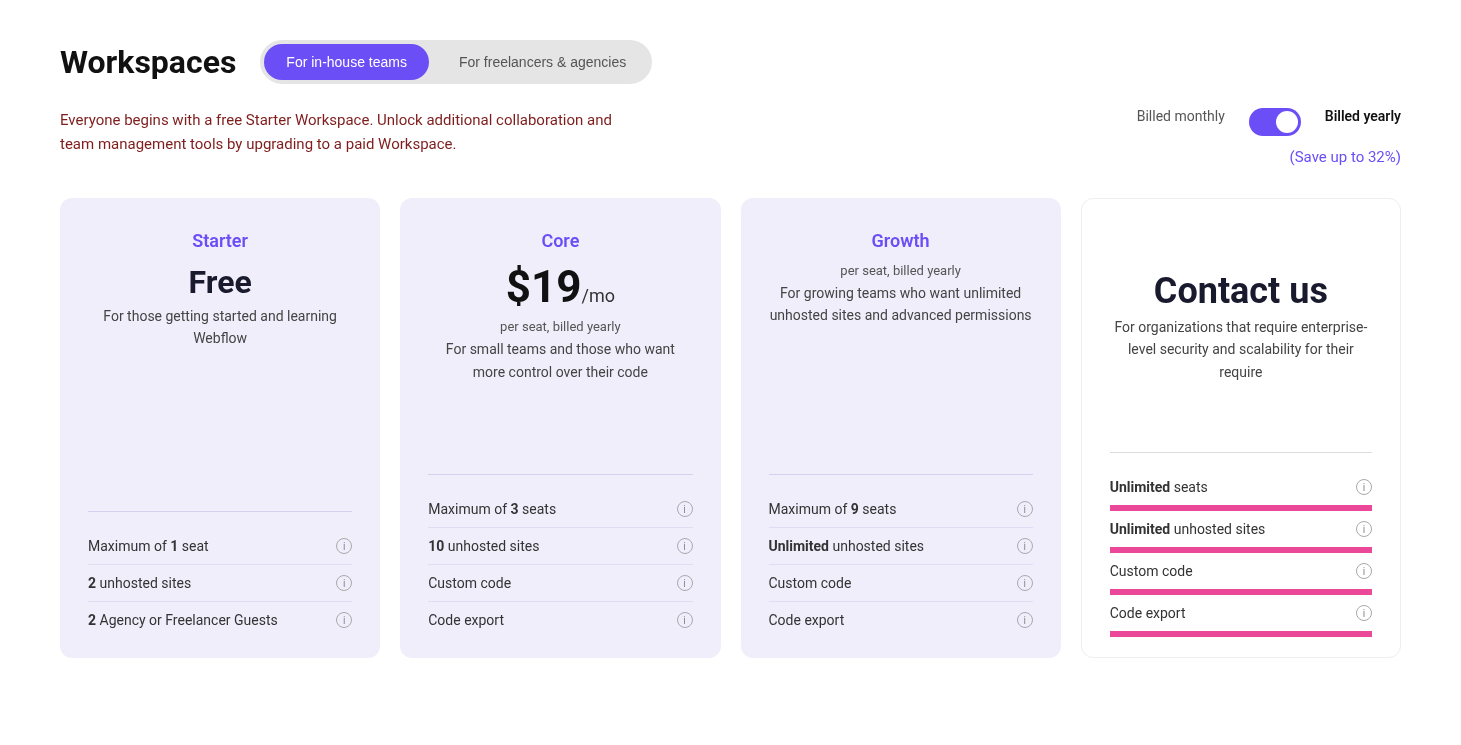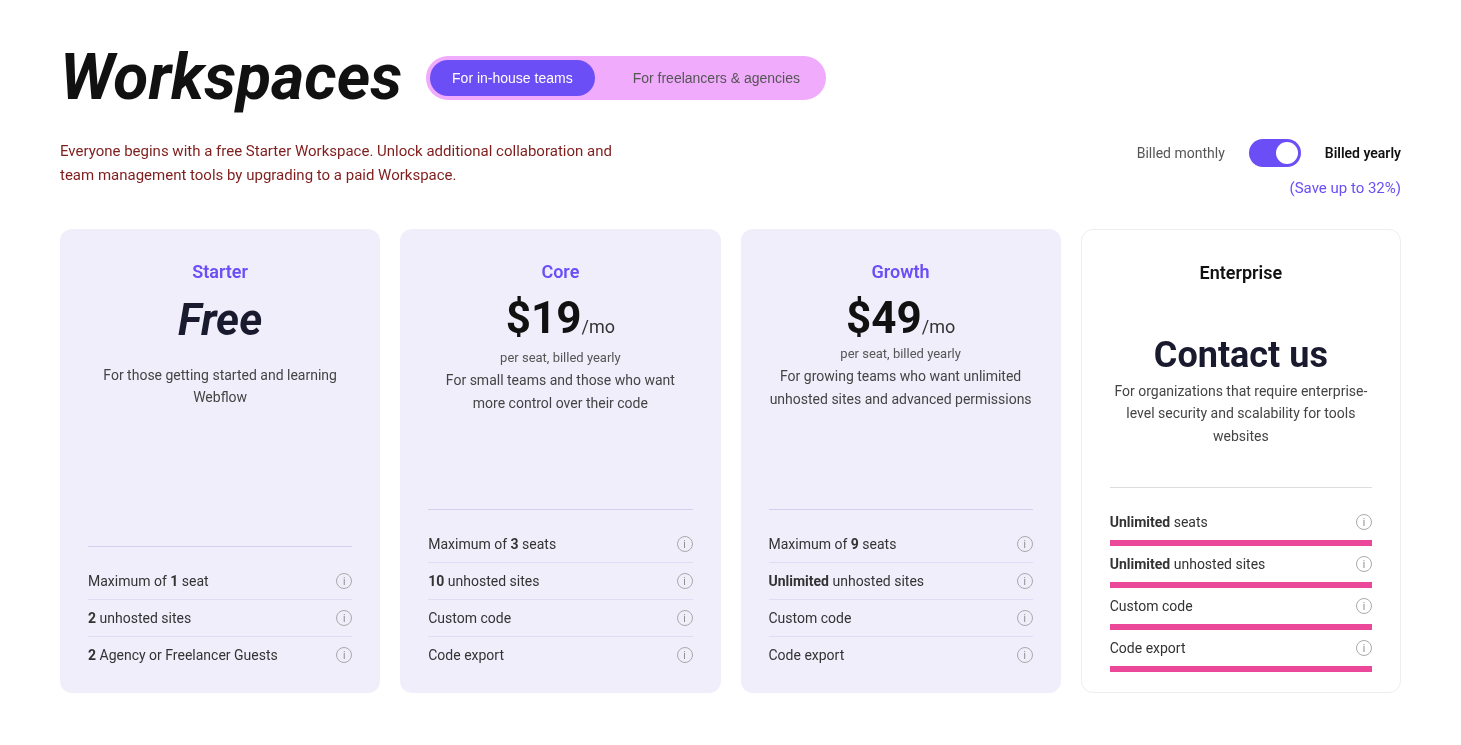--- a/index.html
+++ b/index.html
@@ -12,32 +12,31 @@
     }
 
     .header-row {
       display: flex;
       align-items: center;
       gap: 24px;
       margin-bottom: 24px;
     }
 
     .page-title {
-      font-size: 64px;
+      font-size: 32px;
       font-weight: 700;
       color: #111;
-      font-style: italic;
     }
 
     .tab-switcher {
       display: flex;
-      background: #f0abfc;
+      background: #e5e5e5;
       border-radius: 50px;
       padding: 4px;
-      gap: 16px;
+      gap: 8px;
     }
 
     .tab-btn {
       padding: 10px 22px;
       border-radius: 50px;
       border: none;
       cursor: pointer;
       font-size: 14px;
       font-weight: 500;
       transition: all 0.2s;
@@ -70,21 +69,20 @@
     .billing-toggle-area {
       display: flex;
       align-items: center;
       gap: 12px;
       flex-direction: column;
       align-items: flex-end;
     }
 
     .billing-row {
       display: flex;
-      align-items: center;
       gap: 24px;
     }
 
     .billing-label {
       font-size: 14px;
       color: #555;
     }
 
     .billing-label.active {
       font-weight: 600;
@@ -213,25 +211,24 @@
       display: inline-flex;
       align-items: center;
       justify-content: center;
       font-size: 10px;
       color: #888;
       flex-shrink: 0;
       cursor: pointer;
     }
 
     .price-free {
-      font-size: 44px;
-      font-weight: 700;
-      text-align: center;
-      margin-bottom: 18px;
-      font-style: italic;
+      font-size: 32px;
+      font-weight: 700;
+      text-align: center;
+      margin-bottom: 4px;
     }
 
     .contact-us {
       font-size: 36px;
       font-weight: 700;
       text-align: center;
       margin-bottom: 4px;
       margin-top: 39px;
     }
   </style>
@@ -302,23 +299,20 @@
       <span class="info-icon">i</span>
     </div>
     <div class="feature-row">
       <span class="feature-text">Code export</span>
       <span class="info-icon">i</span>
     </div>
   </div>
 
   <div class="plan-card">
     <div class="plan-name">Growth</div>
-    <div style="text-align:center;margin-bottom:4px;">
-      <span class="plan-price"><span>$49</span><span class="per-mo">/mo</span></span>
-    </div>
     <div class="plan-price-sub">per seat, billed yearly</div>
     <div class="plan-desc">For growing teams who want unlimited unhosted sites and advanced permissions</div>
     <hr class="features-divider">
     <div class="feature-row">
       <span class="feature-text">Maximum of <strong>9</strong> seats</span>
       <span class="info-icon">i</span>
     </div>
     <div class="feature-row">
       <span class="feature-text"><strong>Unlimited</strong> unhosted sites</span>
       <span class="info-icon">i</span>
@@ -327,23 +321,22 @@
       <span class="feature-text">Custom code</span>
       <span class="info-icon">i</span>
     </div>
     <div class="feature-row">
       <span class="feature-text">Code export</span>
       <span class="info-icon">i</span>
     </div>
   </div>
 
   <div class="plan-card enterprise">
-    <div class="plan-name enterprise-name">Enterprise</div>
     <div class="contact-us">Contact us</div>
-    <div class="plan-desc">For organizations that require enterprise-level security and scalability for tools websites</div>
+    <div class="plan-desc">For organizations that require enterprise-level security and scalability for their require</div>
     <hr class="features-divider" style="border-color:#ddd;">
     <div class="feature-row">
       <span class="feature-text"><strong>Unlimited</strong> seats</span>
       <span class="info-icon">i</span>
     </div>
     <div class="feature-row">
       <span class="feature-text"><strong>Unlimited</strong> unhosted sites</span>
       <span class="info-icon">i</span>
     </div>
     <div class="feature-row">

